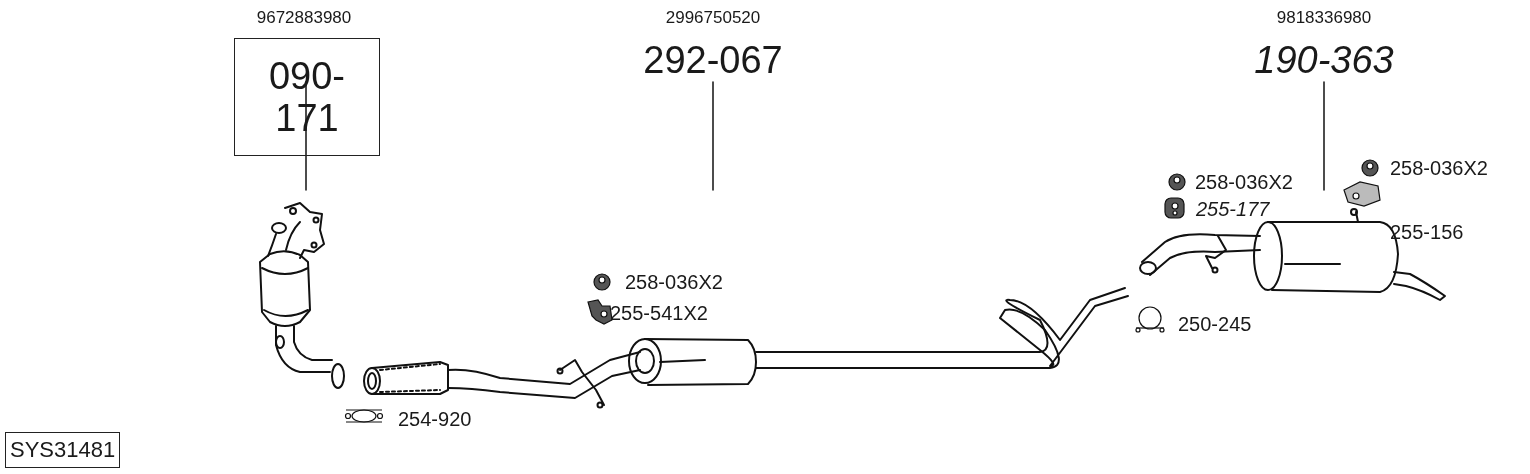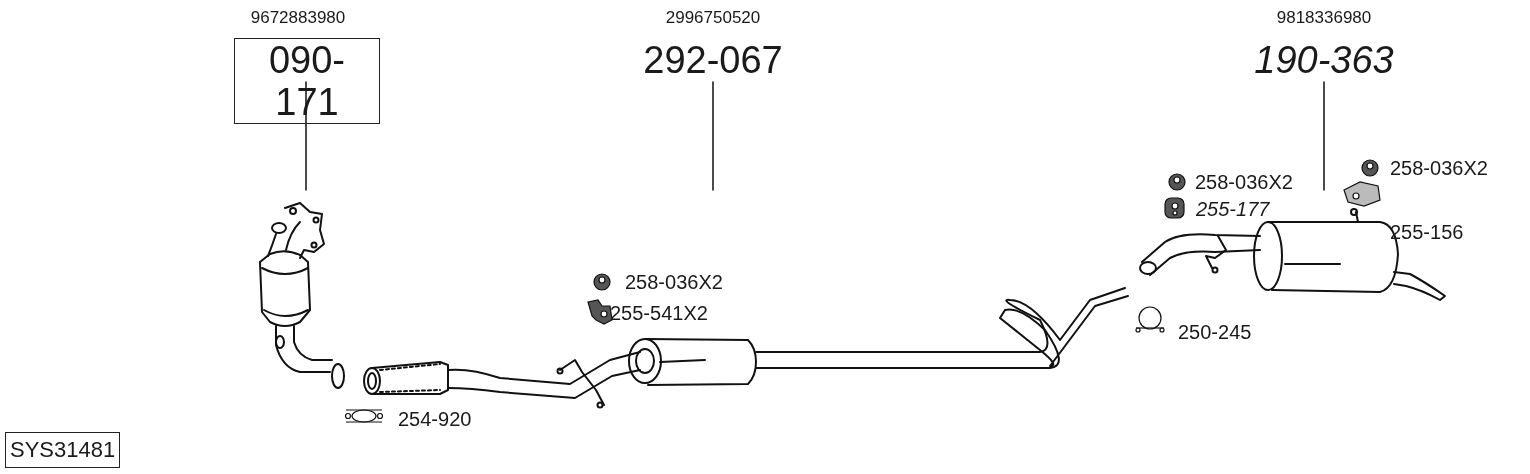--- a/index.html
+++ b/index.html
@@ -1,20 +1,20 @@
 <!DOCTYPE html>
 <html><head>
 <meta charset="utf-8">
 <style>
   html,body{margin:0;padding:0;background:#fff;}
   body{width:1530px;height:474px;position:relative;overflow:hidden;font-family:"Liberation Sans",sans-serif;color:#1a1a1a;}
   .abs{position:absolute;}
   .oe{font-size:17px;line-height:20px;text-align:center;}
   .pn{font-size:38px;line-height:42px;text-align:center;}
-  .boxed{border:1.5px solid #222;padding:0 4px;}
+  .boxed{border:1.5px solid #222;padding:16px 4px;}
   .acc{font-size:20px;line-height:22px;white-space:nowrap;}
   svg{position:absolute;left:0;top:0;}
   .hit{position:absolute;cursor:pointer;}
 </style>
 </head>
 <body>
 
 <svg width="1530" height="474" viewBox="0 0 1530 474">
   <g fill="none" stroke="#111" stroke-width="2" stroke-linejoin="round" stroke-linecap="round">
 
@@ -114,31 +114,31 @@
 
     <g fill="none">
         <circle cx="1150" cy="318" r="11"></circle>
         <path d="M1136 328 L1164 328"></path>
         <circle cx="1138" cy="330" r="2"></circle>
         <circle cx="1162" cy="330" r="2"></circle>
       </g>
   </g>
 </svg>
 
-<div class="abs oe" style="left:238px;top:8px;width:120px;">9672883980</div>
+<div class="abs oe" style="left:244px;top:8px;width:120px;">9672883980</div>
 <div class="abs pn boxed hit" style="left:234px;top:38px;width:136px;">090-171</div>
 
 <div class="abs oe" style="left:653px;top:8px;width:120px;">2996750520</div>
 <div class="abs pn hit" style="left:633px;top:39px;width:160px;">292-067</div>
 
 <div class="abs oe" style="left:1264px;top:8px;width:120px;">9818336980</div>
 <div class="abs pn hit" style="left:1244px;top:39px;width:160px;font-style:italic;">190-363</div>
 
 <div class="abs acc hit" style="left:398px;top:408px;">254-920</div>
 <div class="abs acc hit" style="left:625px;top:271px;">258-036X2</div>
 <div class="abs acc hit" style="left:610px;top:302px;">255-541X2</div>
 <div class="abs acc hit" style="left:1195px;top:171px;">258-036X2</div>
 <div class="abs acc hit" style="left:1196px;top:198px;font-style:italic;">255-177</div>
 <div class="abs acc hit" style="left:1390px;top:157px;">258-036X2</div>
 <div class="abs acc hit" style="left:1390px;top:185px;margin-top:36px;">255-156</div>
-<div class="abs acc hit" style="left:1178px;top:313px;margin-top:8px;">250-245</div>
+<div class="abs acc hit" style="left:1178px;top:313px;">250-245</div>
 
 <div class="abs boxed" style="left:5px;top:432px;font-size:22px;line-height:34px;padding:0 4px;">SYS31481</div>
 
 </body></html>

